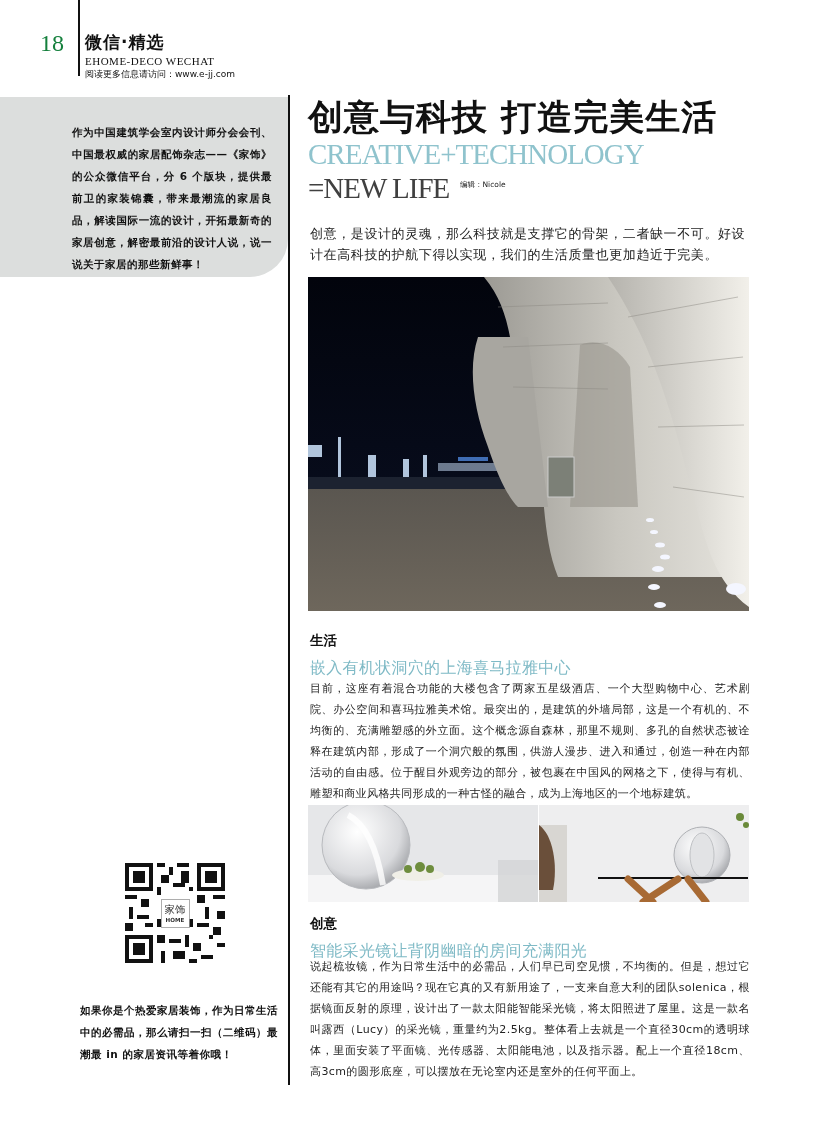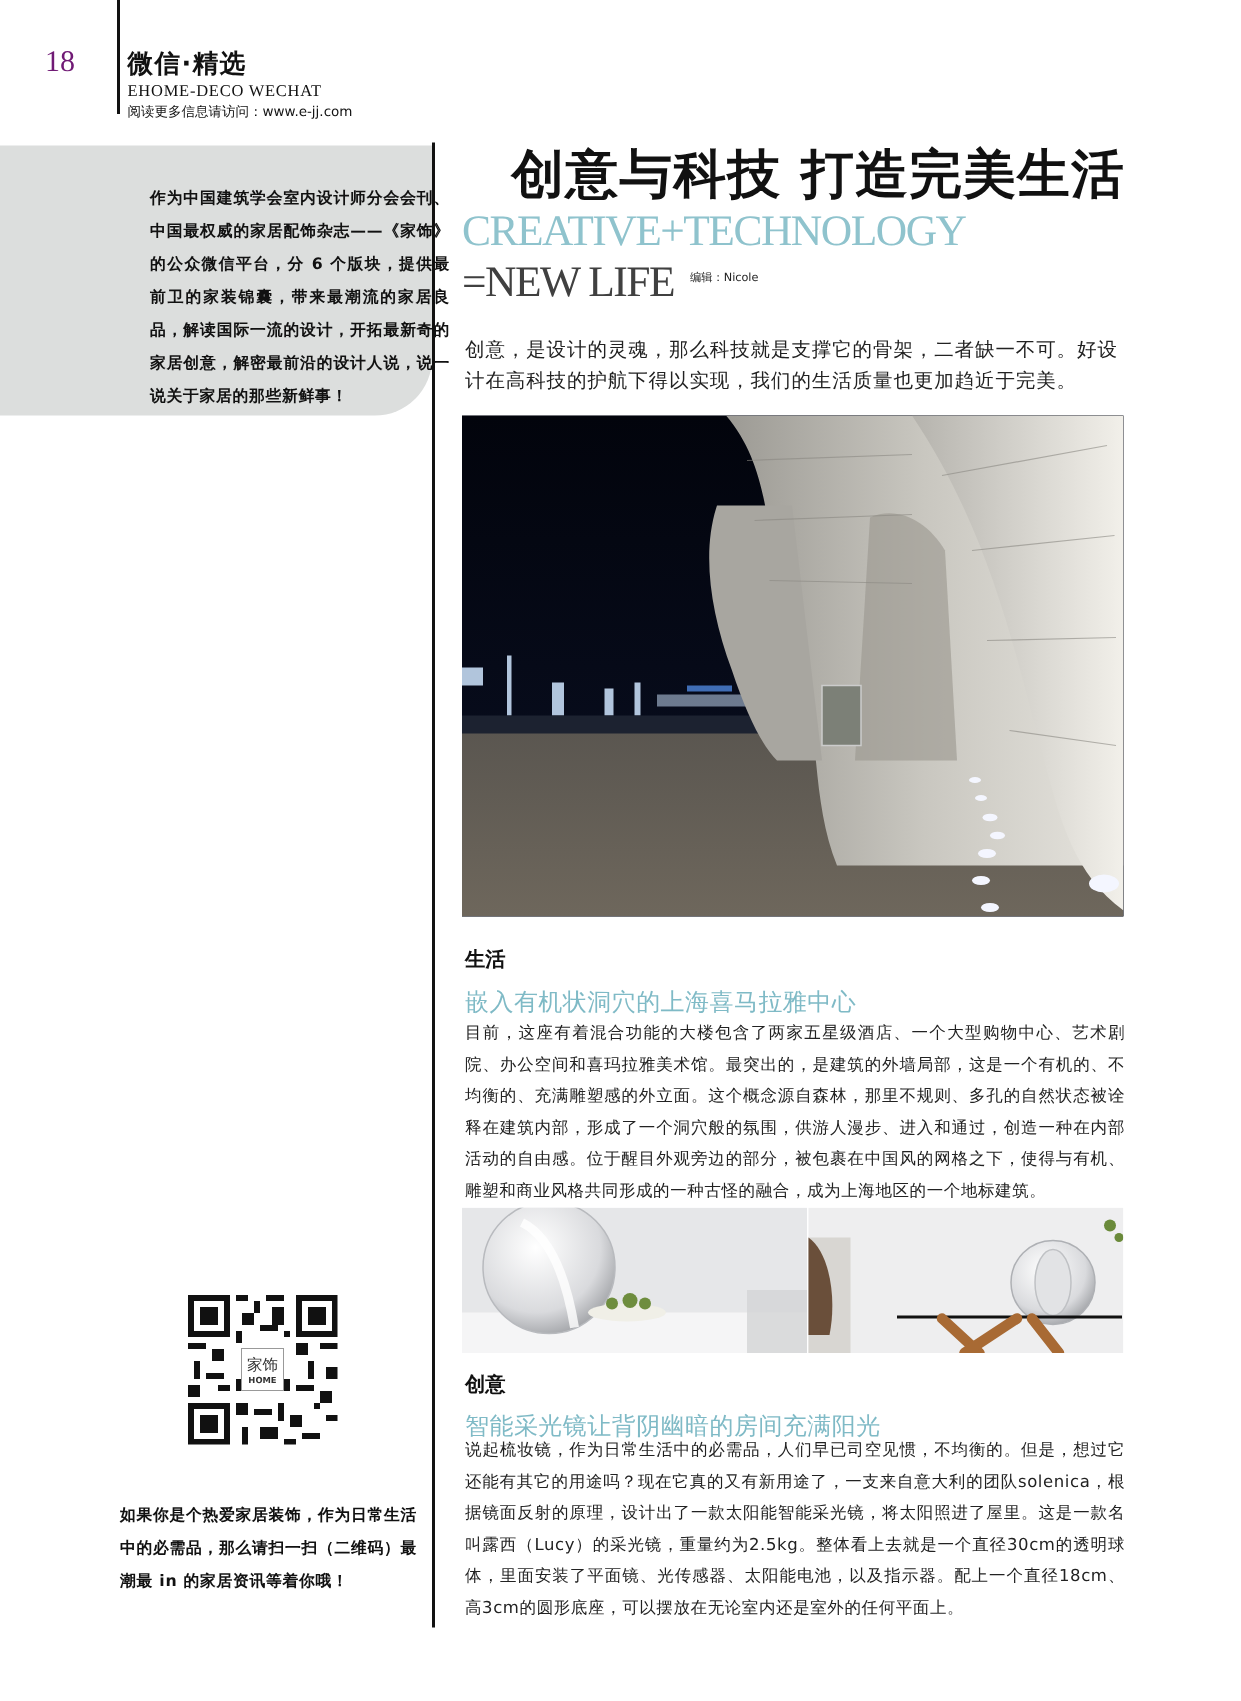--- a/index.html
+++ b/index.html
@@ -1,37 +1,37 @@
 <!DOCTYPE html>
 <html><head>
 <meta charset="utf-8">
 <style>
   html, body { margin:0; padding:0; background:#ffffff; }
   body { width:827px; height:1134px; position:relative; overflow:hidden;
          font-family:"DejaVu Sans", sans-serif; color:#111; }
   .abs { position:absolute; }
 
   
-  .page-num { left:30px; top:30px; font-family:"Liberation Serif", serif; font-size:20px; color:#701a75; }
+  .page-num { left:40px; top:30px; font-family:"Liberation Serif", serif; font-size:24px; color:#15803d; }
   .head-rule { left:78px; top:0; width:2px; height:76px; background:#111; }
   .mag-section { left:85px; top:31px; font-size:17px; font-weight:bold; letter-spacing:1px; }
   .mag-en { left:85px; top:55px; font-family:"Liberation Serif", serif; font-size:11px; letter-spacing:0.5px; }
   .mag-url { left:85px; top:68px; font-size:9px; }
 
   
   .intro-panel { left:0; top:97px; width:288px; height:180px; background:#dcdedd;
                  border-bottom-right-radius:38px; }
   .intro-text { left:72px; top:121px; width:200px; font-size:10.5px; line-height:22px;
-                font-weight:bold; letter-spacing:0.5px; text-align:justify;margin-left:28px; }
+                font-weight:bold; letter-spacing:0.5px; text-align:justify; }
 
   
   .col-rule { left:288px; top:95px; width:1.5px; height:990px; background:#111; }
 
   
-  .title-cn { left:308px; top:96px; font-family:"DejaVu Serif", serif; font-size:35px; font-weight:bold; letter-spacing:1px; line-height:42px;margin-left:33px; }
+  .title-cn { left:308px; top:96px; font-family:"DejaVu Serif", serif; font-size:35px; font-weight:bold; letter-spacing:1px; line-height:42px; }
   .title-en1 { left:308px; top:137px; font-family:"Liberation Serif", serif; font-size:29px; color:#8fc3cd; letter-spacing:-1px; line-height:34px; }
   .title-en2 { left:308px; top:171px; font-family:"Liberation Serif", serif; font-size:29px; color:#404040; letter-spacing:-1px; line-height:34px; }
   .editor { left:460px; top:180px; font-size:7.5px; color:#222; }
 
   .lead { left:310px; top:223px; width:440px; font-size:13px; line-height:21px; letter-spacing:0.6px; color:#222; }
 
   
   .photo-main { left:308px; top:277px; width:441px; height:334px; overflow:hidden; background:#040814; }
 
   

